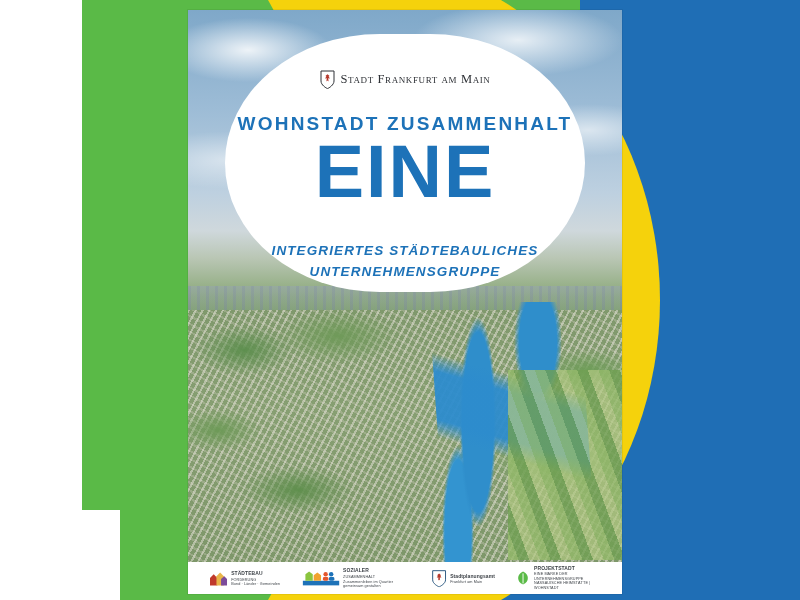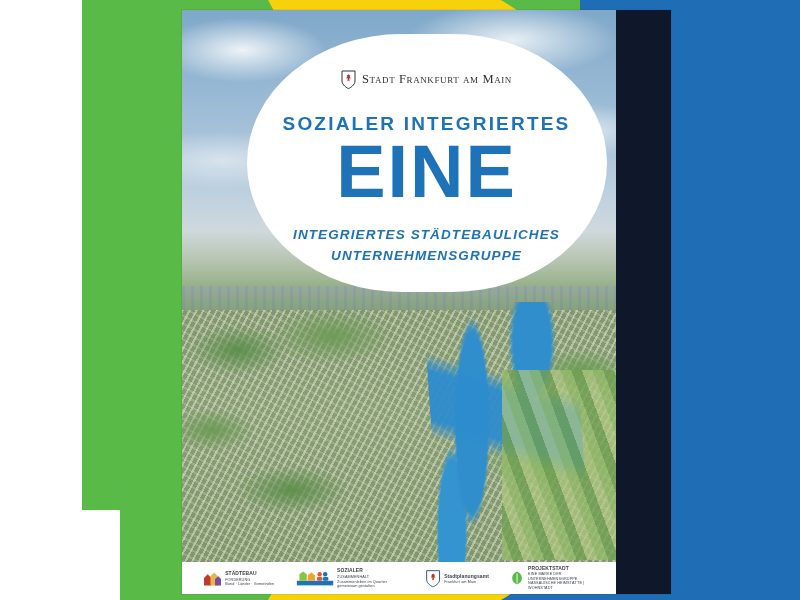--- a/index.html
+++ b/index.html
@@ -58,23 +58,23 @@
   .bg-white-bottom-left {
     position: absolute;
     left: 0; bottom: 0;
     width: 120px; height: 90px;
     background: #ffffff;
   }
 
   
   #cover {
     position: absolute;
-    left: 182px; top: 10px;
-    width: 489px; height: 584px;
-    background: #0f172a;
+    left: 188px; top: 10px;
+    width: 434px; height: 584px;
+    background: #fca5a5;
     box-shadow: 0 0 0 1px rgba(0,0,0,0.06);
     overflow: hidden;
   }
 
   
   .photo {
     position: absolute;
     left: 0; top: 0;
     width: 434px; height: 552px;
     overflow: hidden;
@@ -192,21 +192,21 @@
   }
   .bigtitle {
     margin-top: 2px;
     font-size: 74px;
     line-height: 0.95;
     font-weight: bold;
     letter-spacing: 2px;
     color: #1d72b8;
   }
   .subtitle {
-    margin-top: 18px;
+    margin-top: 34px;
     font-size: 13.5px;
     font-style: italic;
     font-weight: bold;
     letter-spacing: 1.1px;
     line-height: 1.5;
     color: #1d72b8;
   }
 
   
   .logo-strip {
@@ -265,21 +265,21 @@
   <div class="title-panel">
 
     <div class="crest">
       <svg class="crest-shield" viewBox="0 0 15 19">
         <path d="M1 1 H14 V11 C14 15 9 18 7.5 18.6 C6 18 1 15 1 11 Z" fill="#ffffff" stroke="#2e3136" stroke-width="1"></path>
         <path d="M7.5 4.2 L9.6 6 L8.6 6.4 L10 8.4 L8.2 8.2 L8.6 11.4 L7.5 10.4 L6.4 11.4 L6.8 8.2 L5 8.4 L6.4 6.4 L5.4 6 Z" fill="#b5372b"></path>
       </svg>
       <span class="crest-text">Stadt Frankfurt am Main</span>
     </div>
 
-    <div class="kicker">SOZIALER INTEGRIERTES</div>
+    <div class="kicker">WOHNSTADT ZUSAMMENHALT</div>
     <div class="bigtitle">EINE</div>
     <div class="subtitle">
       <span>INTEGRIERTES STÄDTEBAULICHES</span><br>
       <span>UNTERNEHMENSGRUPPE</span>
     </div>
   </div>
 
   <div class="logo-strip">
 
     <div class="logo">

